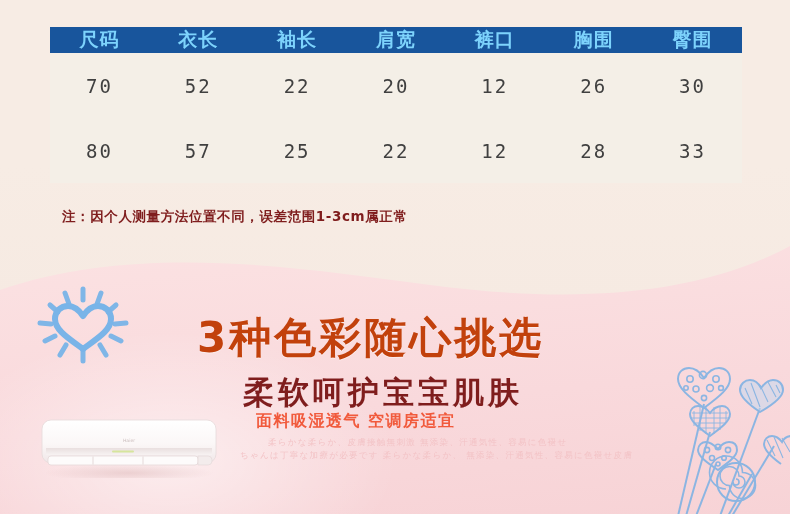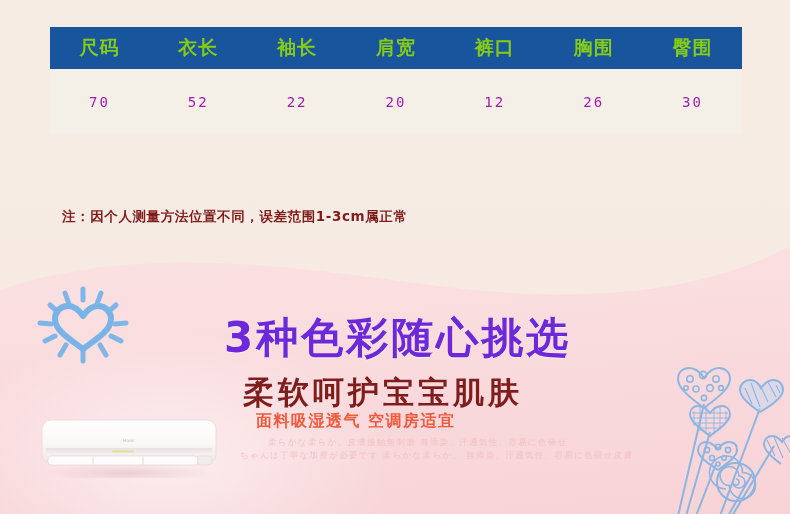--- a/index.html
+++ b/index.html
@@ -31,32 +31,32 @@
     pointer-events:none;
   }
 
   
   .table-wrap {
     position:absolute; left:50px; top:27px; width:692px;
   }
   .tbl { width:100%; border-collapse:collapse; table-layout:fixed; }
   .tbl thead th {
     background:#18559c;
-    color:#84cc16;
+    color:#7dd3fc;
     font-size:19px;
     font-weight:bold;
     letter-spacing:1px;
-    height:42px;
+    height:26px;
     text-align:center;
     vertical-align:middle;
   }
   .tbl tbody tr { background:#f4efe7; }
   .tbl tbody td {
-    color:#a21caf;
-    font-size:14px;
+    color:#404040;
+    font-size:19px;
     height:65px;
     text-align:center;
     vertical-align:middle;
     letter-spacing:2px;
     font-family:"DejaVu Sans Mono","Liberation Mono",monospace;
   }
 
   
   .note {
     position:absolute; left:62px; top:208px;
@@ -65,22 +65,22 @@
     letter-spacing:.6px;
     white-space:nowrap;
     font-weight:bold;
   }
 
   
   .sparkle { position:absolute; left:24px; top:283px; width:118px; height:82px; }
 
   
   .h-main {
-    position:absolute; left:224px; top:310px;
-    font-size:42px; font-weight:bold; color:#6d28d9;
+    position:absolute; left:197px; top:310px;
+    font-size:42px; font-weight:bold; color:#c2410c;
     letter-spacing:3px; white-space:nowrap;
     text-shadow:0 1px 0 rgba(255,255,255,.45);
   }
   .h-sub {
     position:absolute; left:243px; top:372px;
     font-size:31px; font-weight:bold; color:#7f1d1d;
     letter-spacing:4px; white-space:nowrap;
   }
   .h-third {
     position:absolute; left:256px; top:411px;
@@ -127,20 +127,29 @@
       </thead>
       <tbody>
         <tr>
           <td>70</td>
           <td>52</td>
           <td>22</td>
           <td>20</td>
           <td>12</td>
           <td>26</td>
           <td>30</td>
+        </tr>
+        <tr>
+          <td>80</td>
+          <td>57</td>
+          <td>25</td>
+          <td>22</td>
+          <td>12</td>
+          <td>28</td>
+          <td>33</td>
         </tr>
       </tbody>
     </table>
   </div>
 
   <div class="note">注：因个人测量方法位置不同，误差范围1-3cm属正常</div>
 
   <svg class="sparkle" viewBox="0 0 118 82">
     <g stroke="#79b4e8" stroke-width="5" stroke-linecap="round" fill="none" opacity="0.95">
       <line x1="59" y1="6" x2="59" y2="17"></line>

